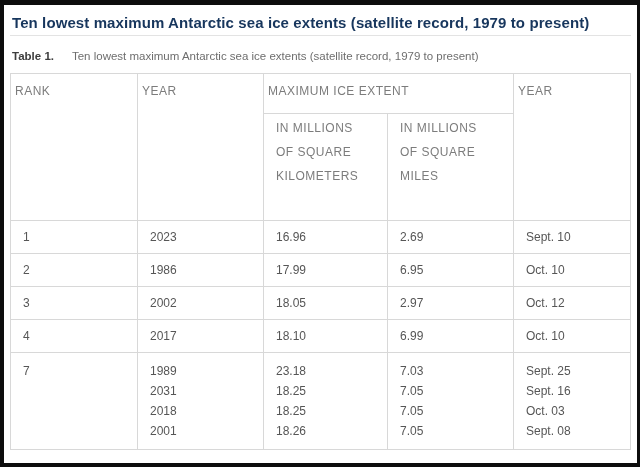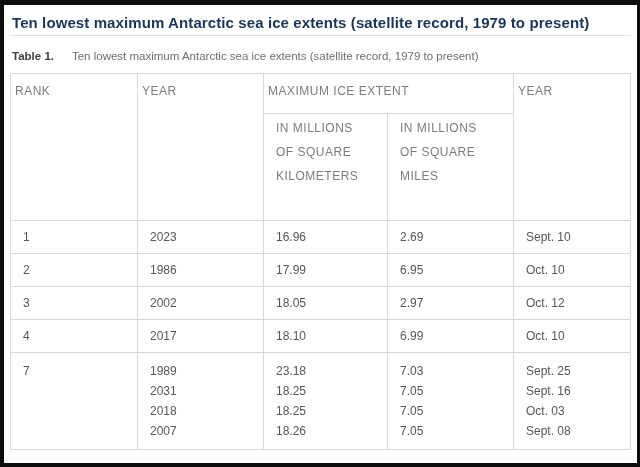--- a/index.html
+++ b/index.html
@@ -188,21 +188,21 @@
           </td>
         </tr>
         <tr class="multi">
           <td>
             <div>7</div>
           </td>
           <td>
             <div>1989</div>
             <div>2031</div>
             <div>2018</div>
-            <div>2007</div>
+            <div>2001</div>
           </td>
           <td>
             <div>23.18</div>
             <div>18.25</div>
             <div>18.25</div>
             <div>18.26</div>
           </td>
           <td>
             <div>7.03</div>
             <div>7.05</div>

